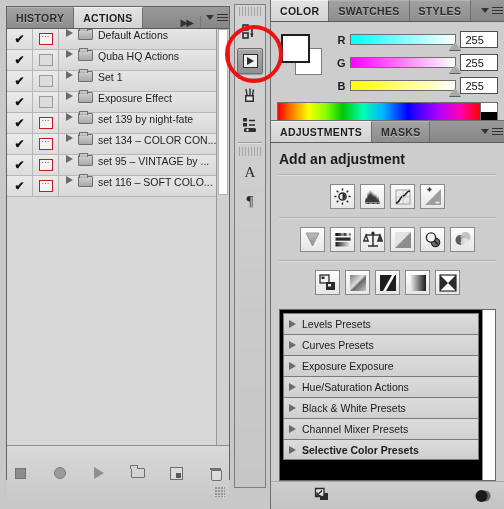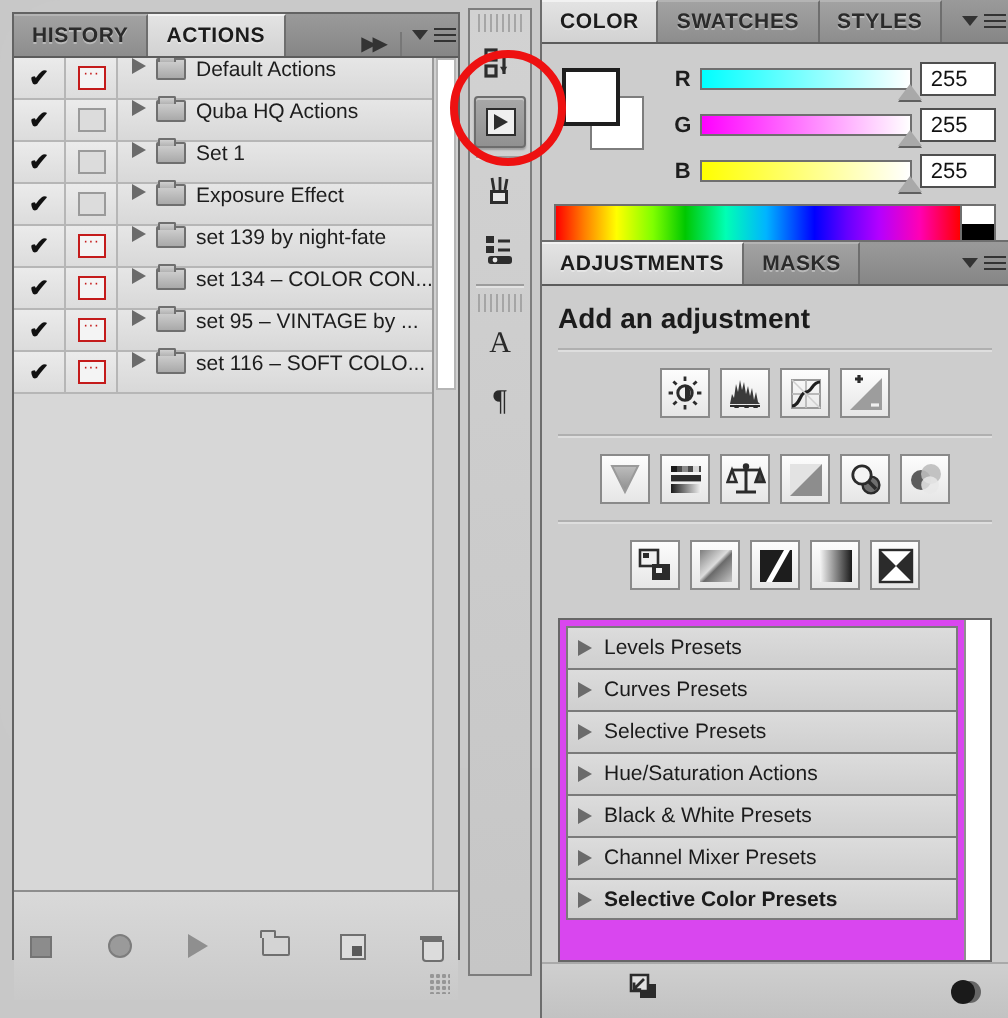--- a/index.html
+++ b/index.html
@@ -266,21 +266,21 @@
     width: 25px; height: 25px;
     border: 1px solid #8a8a8a;
     background: linear-gradient(#fdfdfd, #e6e6e6);
     display: flex; align-items: center; justify-content: center;
     position: relative; overflow: hidden;
   }
   .aicon svg { display: block; }
 
   .preset-wrap {
     margin: 6px 8px 0 8px;
-    border: 1px solid #666; background: #d946ef;
+    border: 1px solid #666; background: #000000;
     position: relative; height: 172px;
   }
   .preset-list { position: absolute; left: 0; right: 13px; top: 0; bottom: 0; padding: 3px; }
   .preset-row {
     height: 21px; display: flex; align-items: center; gap: 6px;
     background: linear-gradient(#dcdcdc, #cfcfcf);
     border: 1px solid #7a7a7a; border-bottom: none;
     padding-left: 5px;
   }
   .preset-row:last-child { border-bottom: 1px solid #7a7a7a; font-weight: bold; }
@@ -752,21 +752,21 @@
         <div class="preset-row">
           <span class="pdisc"></span>
           <span class="ptext">Levels Presets</span>
         </div>
         <div class="preset-row">
           <span class="pdisc"></span>
           <span class="ptext">Curves Presets</span>
         </div>
         <div class="preset-row">
           <span class="pdisc"></span>
-          <span class="ptext">Selective Presets</span>
+          <span class="ptext">Exposure Exposure</span>
         </div>
         <div class="preset-row">
           <span class="pdisc"></span>
           <span class="ptext">Hue/Saturation Actions</span>
         </div>
         <div class="preset-row">
           <span class="pdisc"></span>
           <span class="ptext">Black &amp; White Presets</span>
         </div>
         <div class="preset-row">

